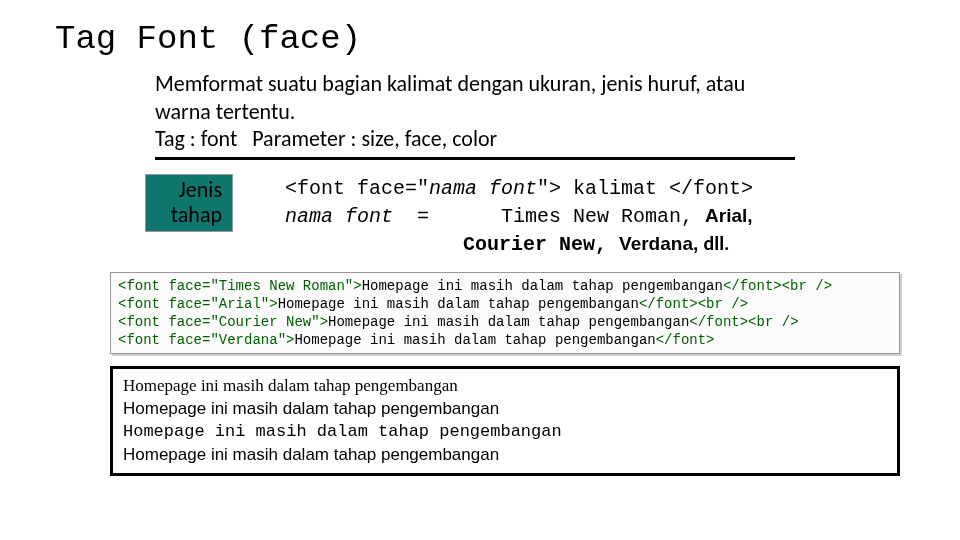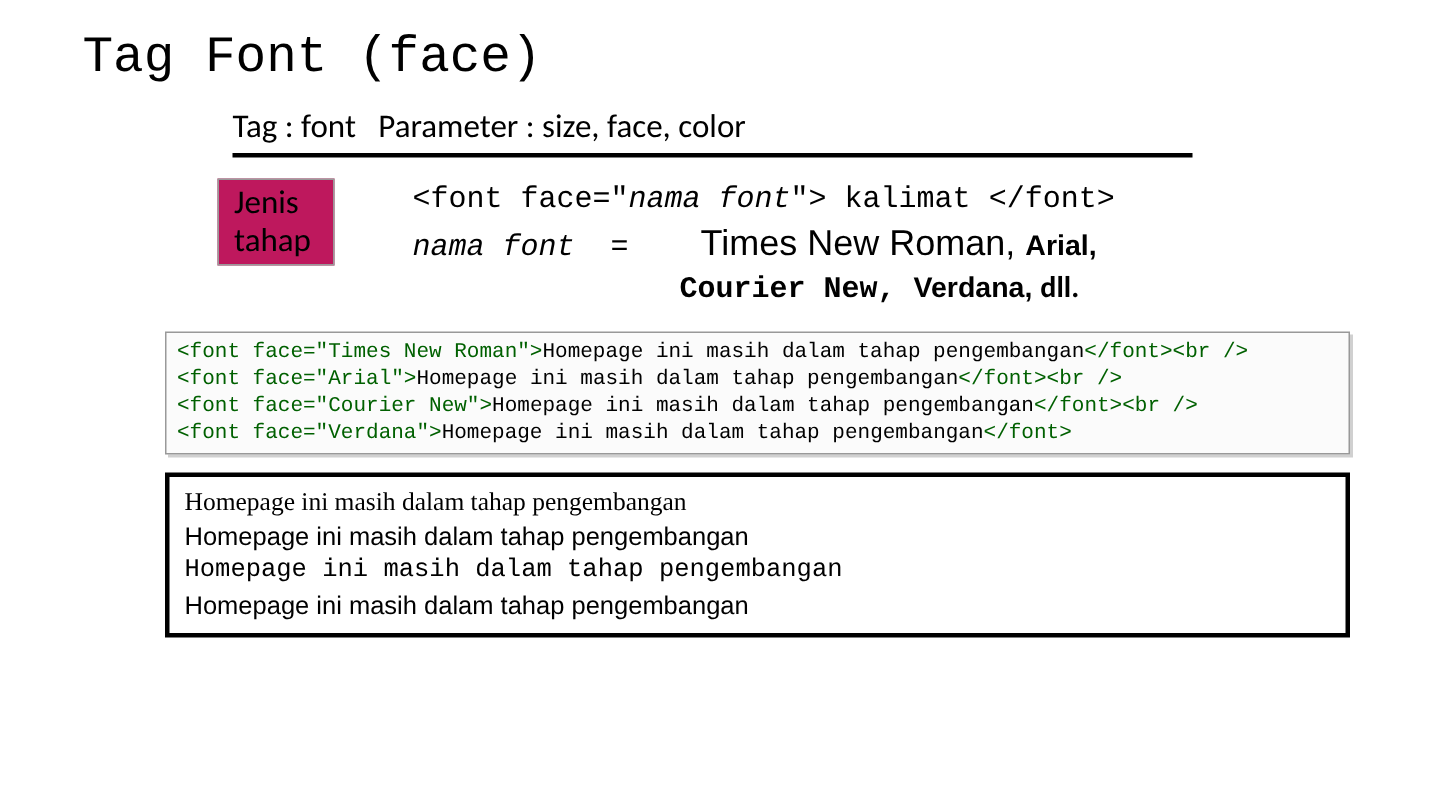--- a/index.html
+++ b/index.html
@@ -27,36 +27,36 @@
       width: 640px;
     }
     .mid-row {
       display: flex;
       align-items: flex-start;
       margin-left: 90px;
       margin-top: 14px;
       margin-bottom: 14px;
     }
     .label-box {
-      background: #be185d;
+      background: #0f766e;
       border: 1px solid #999;
       font-size: 22px;
       padding: 2px 10px 4px 10px;
       line-height: 1.15;
-      width: 78px;
-      text-align: left;
+      width: 88px;
+      text-align: right;
     }
     .syntax-block {
       margin-left: 52px;
       font-size: 20px;
       line-height: 1.3;
     }
     .mono { font-family: "Courier New", monospace; }
     .ital { font-style: italic; font-family: Liberation Mono, monospace; }
-    .tnr { font-family: Liberation Sans, sans-serif; font-size: 24px; }
+    .tnr { font-family: Liberation Mono, monospace; font-size: 20px; margin-left: 24px; }
     .arial-font { font-family: Arial, sans-serif; font-size: 19px; font-weight: bold; }
     .verdana-font { font-family: Verdana, sans-serif; font-size: 19px; }
 
     .code-box {
       border: 1px solid #999;
       background: #fbfbfb;
       font-family: "Courier New", monospace;
       font-size: 14px;
       line-height: 1.3;
       padding: 4px 7px;
@@ -80,20 +80,21 @@
     .out-arial { font-family: Arial, sans-serif; }
     .out-courier { font-family: "Courier New", monospace; }
     .out-verdana { font-family: Verdana, sans-serif; }
   </style>
 </head>
 <body>
 
 <h1 class="title">Tag Font (face)</h1>
 
 <div class="desc-block">
+  <div>Memformat suatu bagian kalimat dengan ukuran, jenis huruf, atau warna tertentu.</div>
   <div style="white-space: pre;">Tag : font   Parameter : size, face, color</div>
 </div>
 
 <div class="mid-row">
   <div class="label-box">
     <div>Jenis</div>
     <div>tahap</div>
   </div>
   <div class="syntax-block">
     <div>

